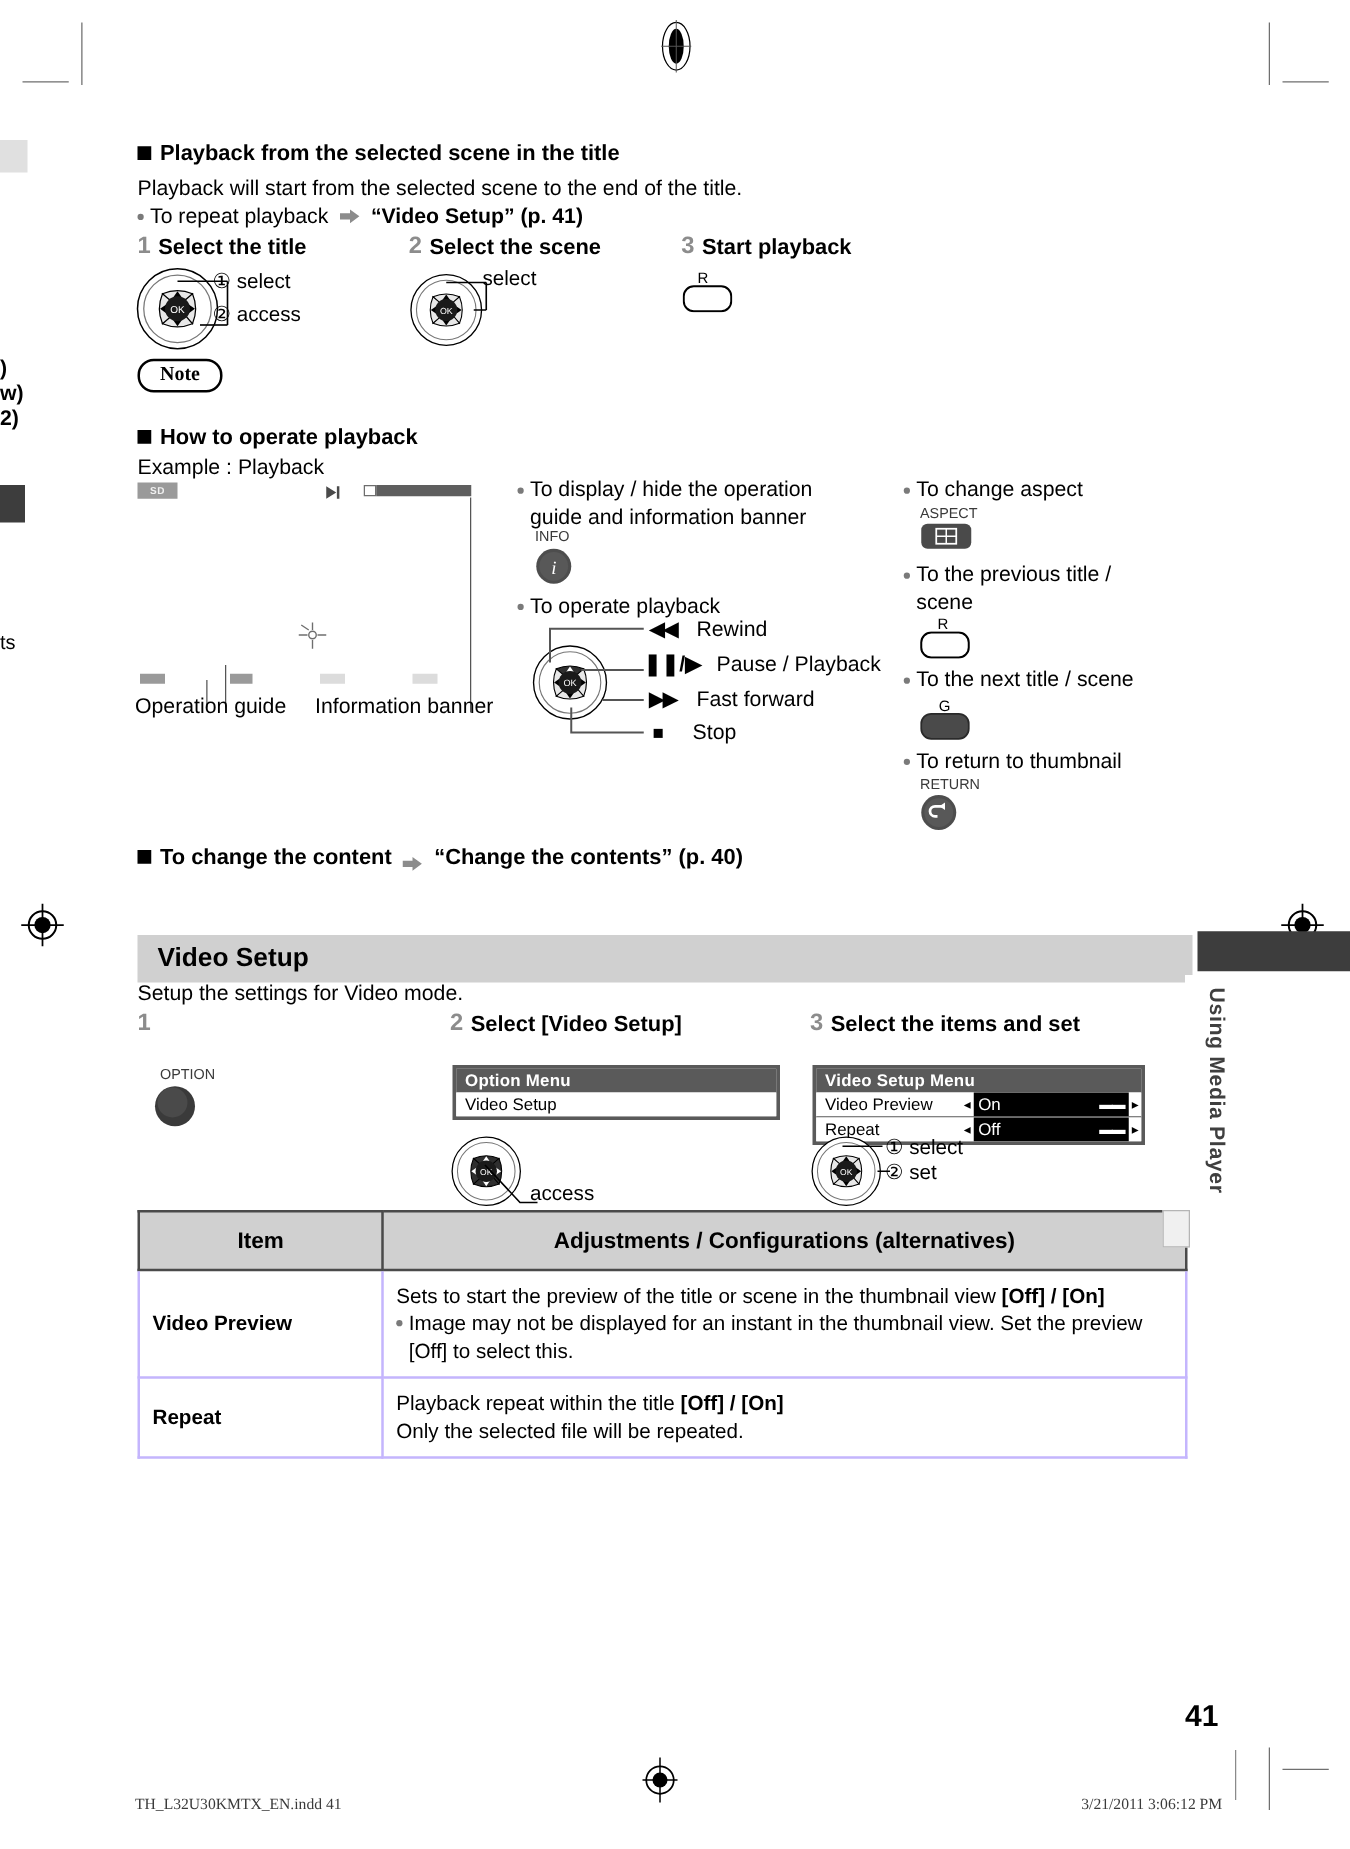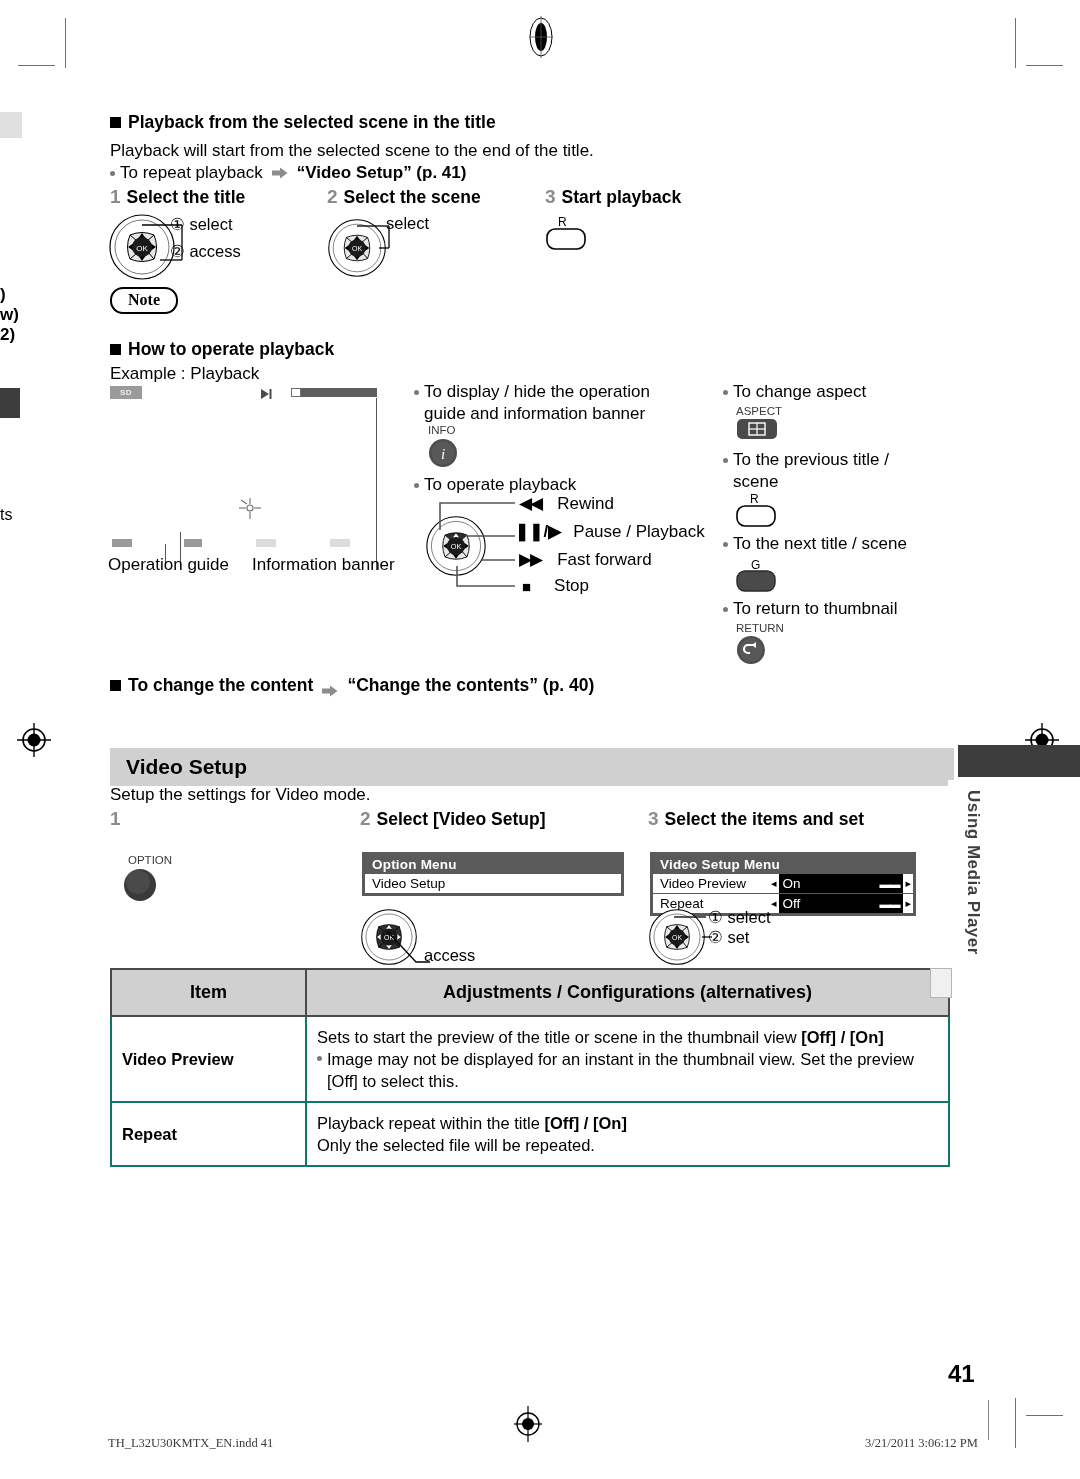--- a/index.html
+++ b/index.html
@@ -100,21 +100,21 @@
   
   table.spec {
     border-collapse:collapse; width:840px;
     border:2px solid #4a4a4a;
   }
   table.spec th {
     background:#d0d0d0; border:2px solid #4a4a4a;
     font-size:18px; font-weight:bold; padding:12px 0;
   }
   table.spec td {
-    border:2px solid #0f766e; vertical-align:middle;
+    border:2px solid #c4b5fd; vertical-align:middle;
     font-size:16.5px; padding:9px 10px;
     line-height:22px;
     margin-top:31px;
   }
   td.item-cell { font-weight:bold; text-align:left; padding-left:14px; width:195px; }
 
   
   .sidetab-dark {
     position:absolute; background:#3d3d3d;
   }

